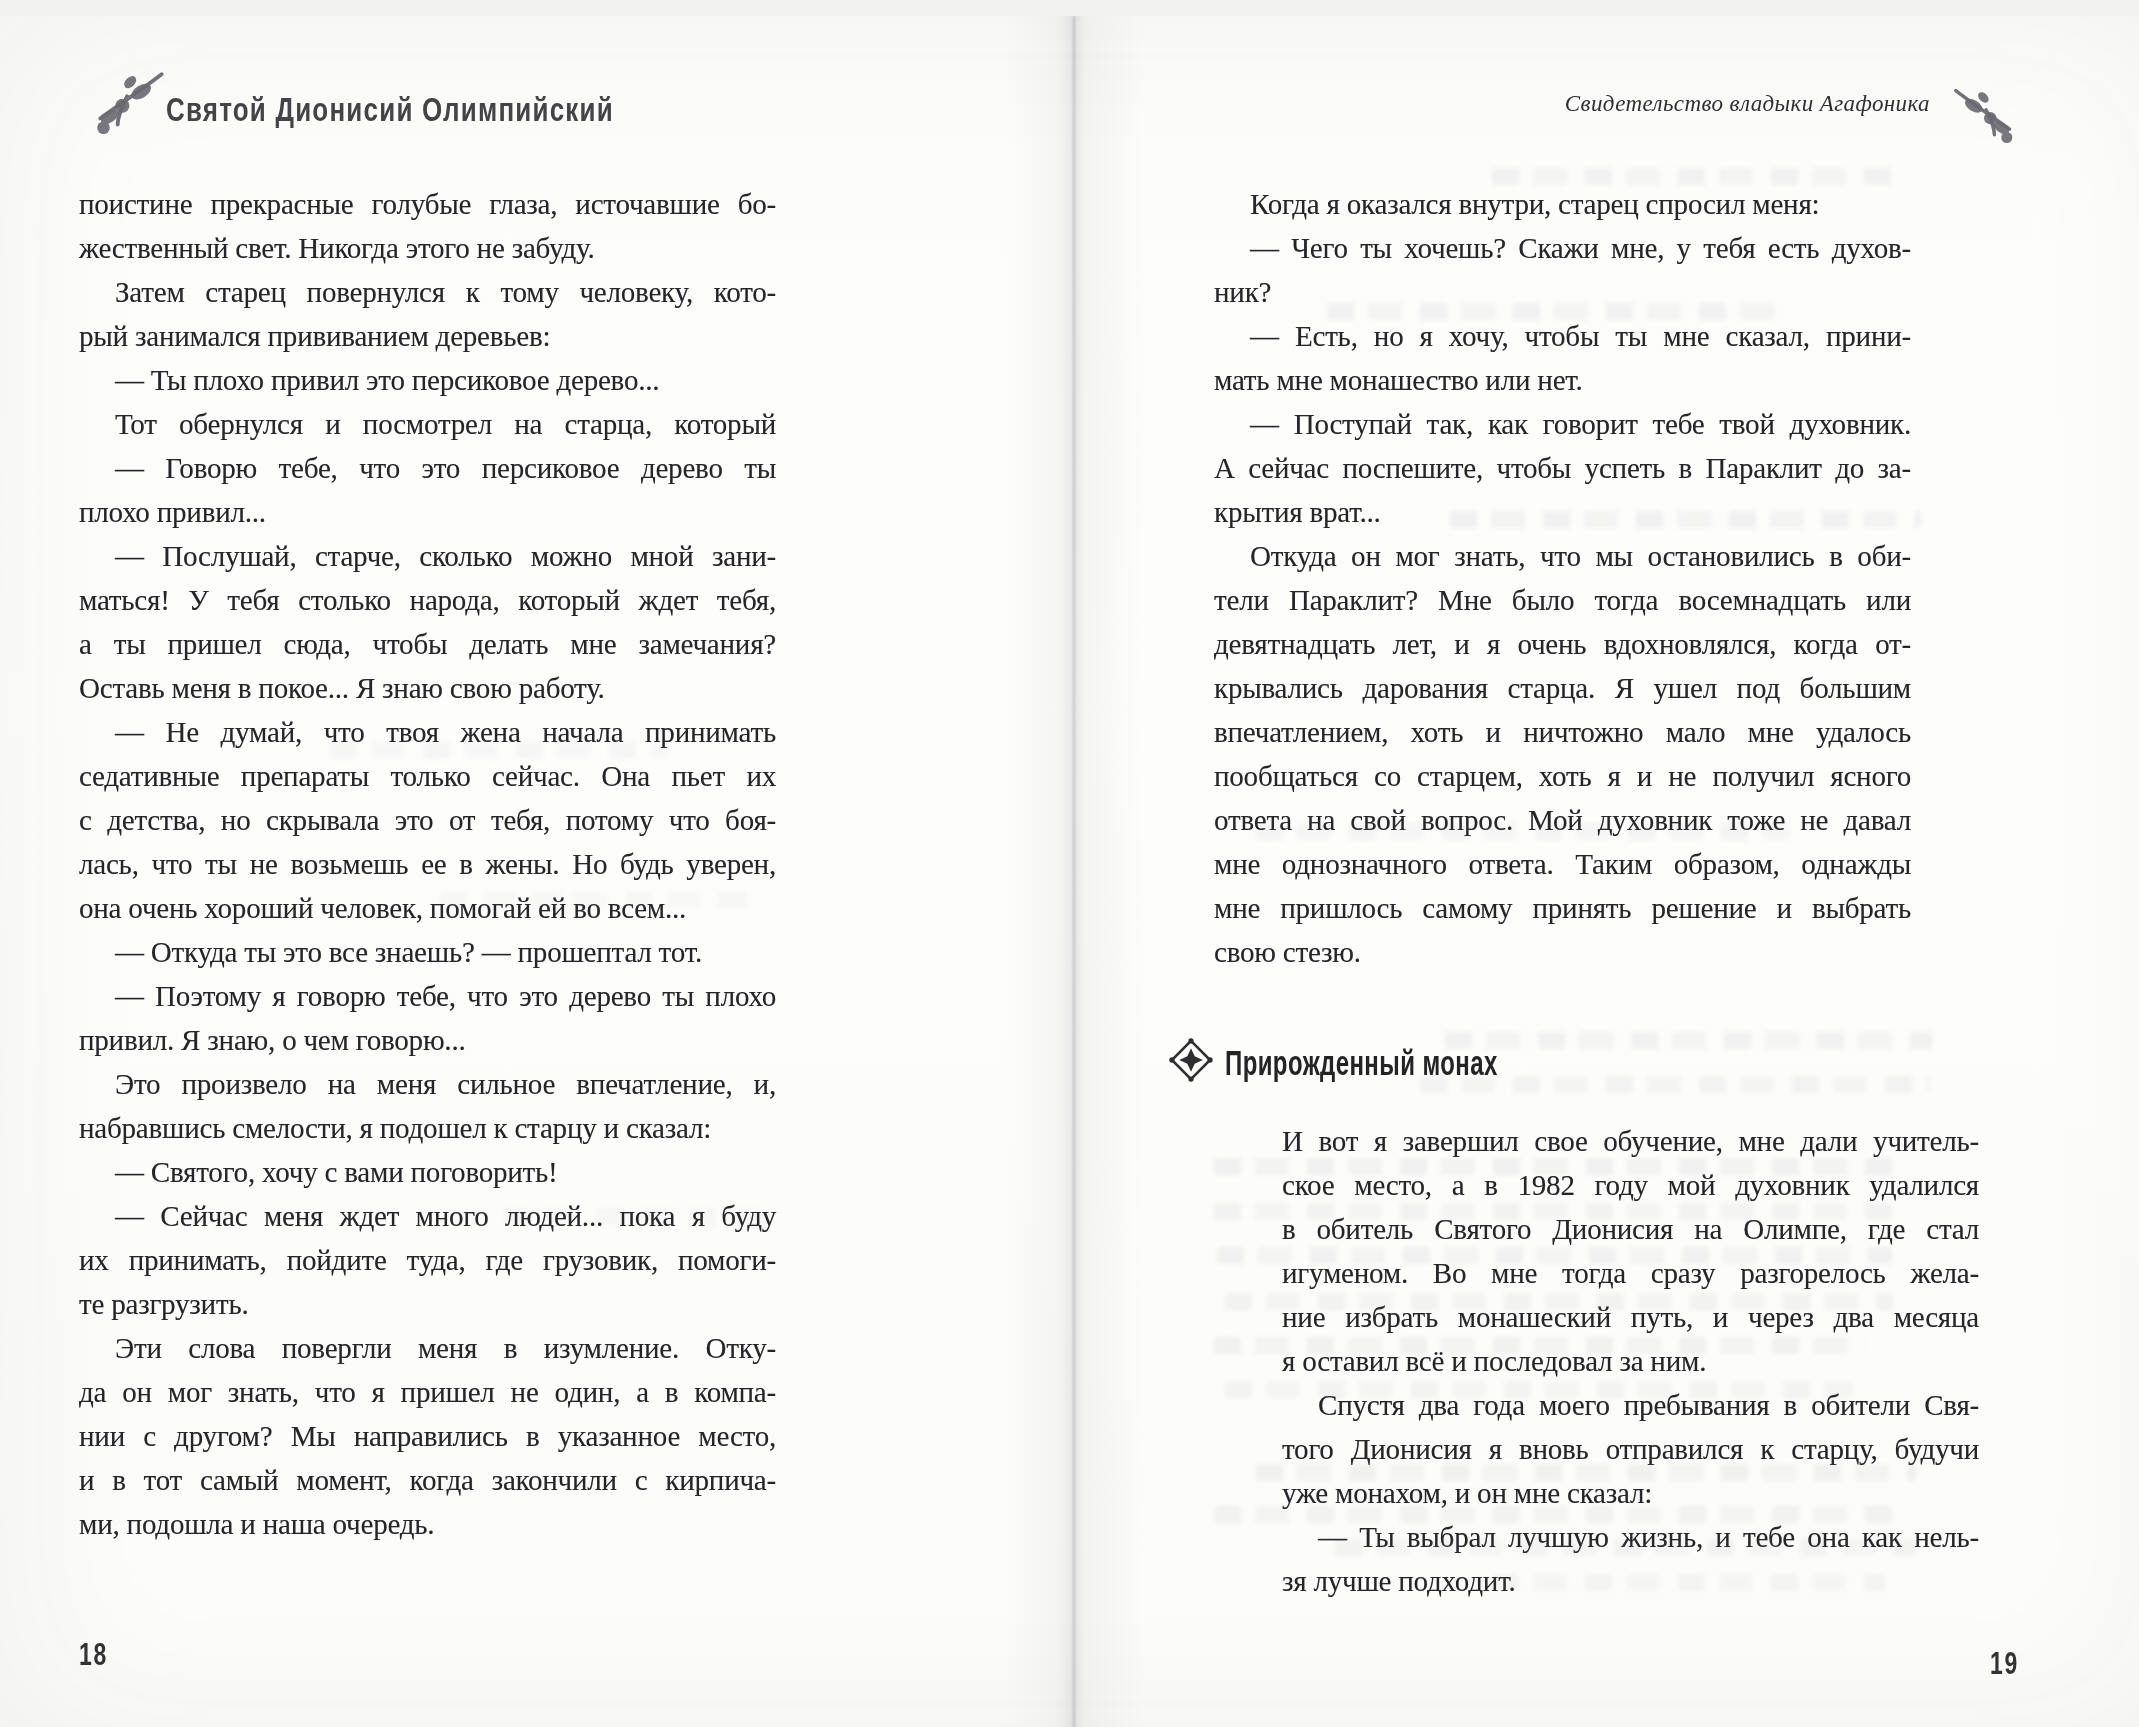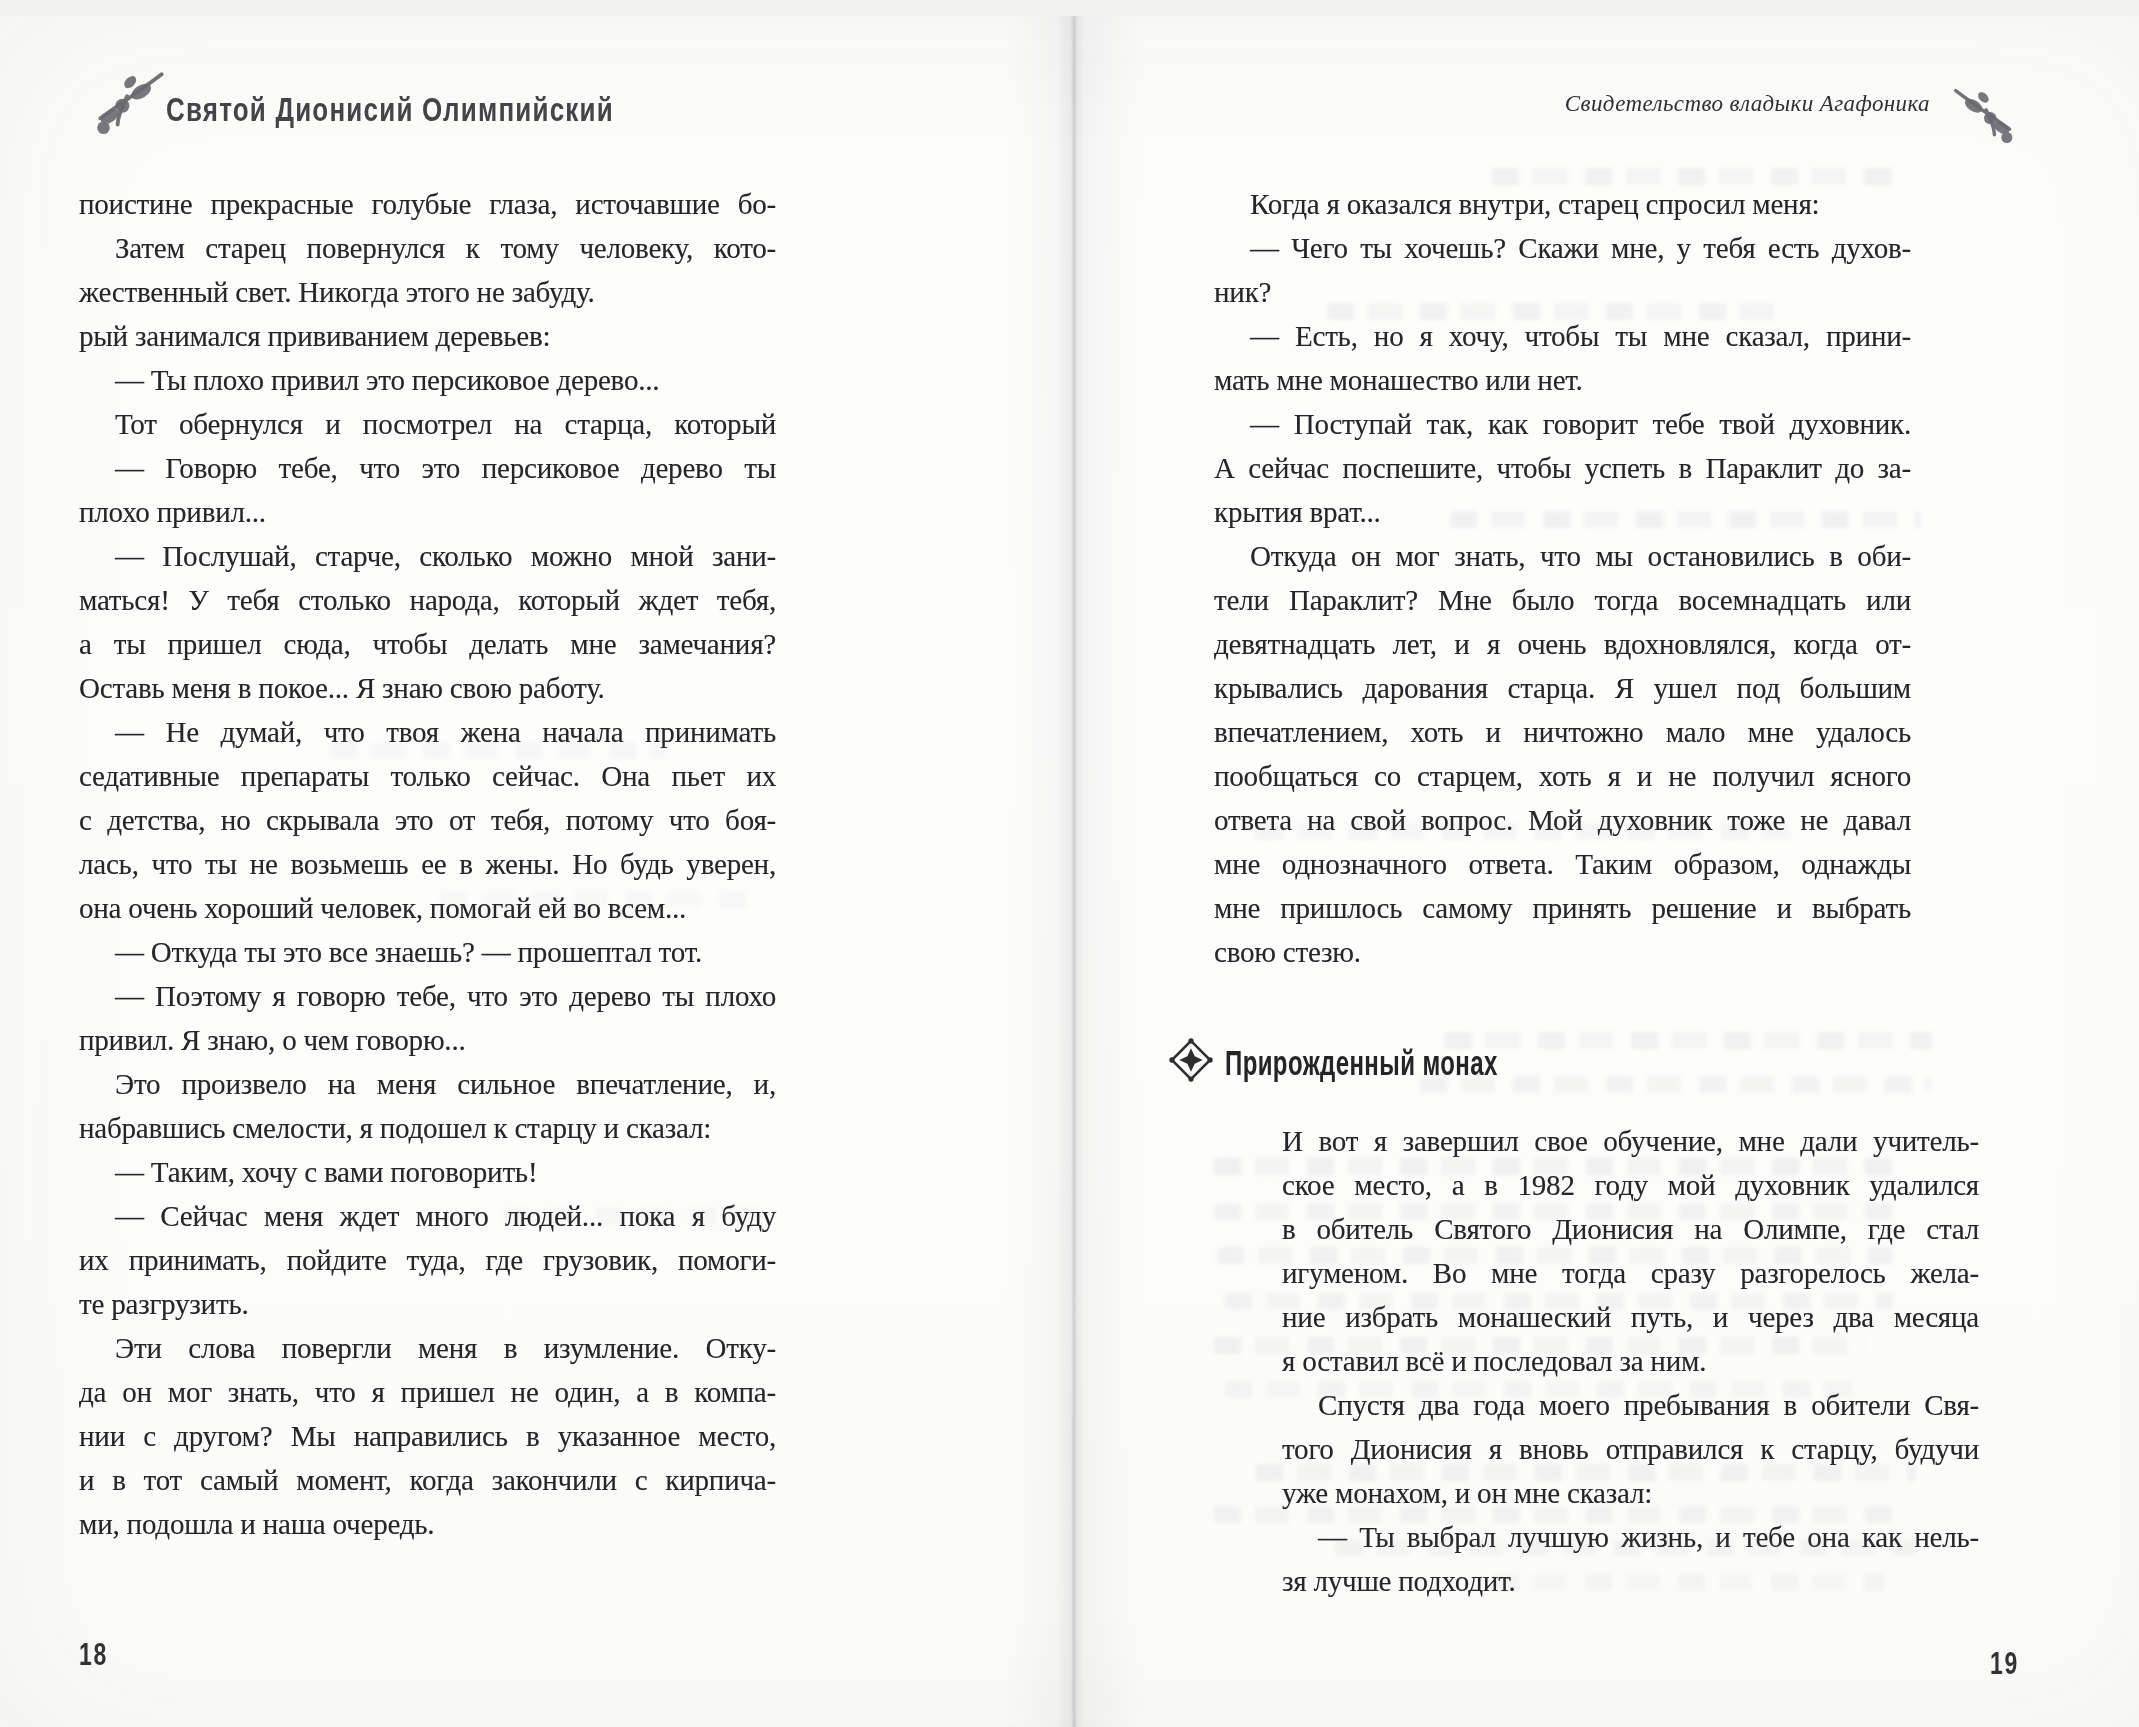--- a/index.html
+++ b/index.html
@@ -68,42 +68,42 @@
         <ellipse cx="30" cy="62" rx="13" ry="7" transform="rotate(-35 30 62)"></ellipse>
         <circle cx="46" cy="48" r="9"></circle>
         <circle cx="22" cy="76" r="8"></circle>
         <ellipse cx="56" cy="18" rx="9" ry="6" transform="rotate(-45 56 18)"></ellipse>
       </g>
     </svg>
     <div class="display head-left">Святой Дионисий Олимпийский</div>
 
     <div class="body-block" id="left-body">
         <div class="line">поистине прекрасные голубые глаза, источавшие бо-</div>
+        <div class="line last">жественный свет. Никогда этого не забуду.</div>
         <div class="line indent">Затем старец повернулся к тому человеку, кото-</div>
-        <div class="line last">жественный свет. Никогда этого не забуду.</div>
         <div class="line last">рый занимался прививанием деревьев:</div>
         <div class="line last indent">— Ты плохо привил это персиковое дерево...</div>
         <div class="line indent">Тот обернулся и посмотрел на старца, который</div>
         <div class="line indent">— Говорю тебе, что это персиковое дерево ты</div>
         <div class="line last">плохо привил...</div>
         <div class="line indent">— Послушай, старче, сколько можно мной зани-</div>
         <div class="line">маться! У тебя столько народа, который ждет тебя,</div>
         <div class="line">а ты пришел сюда, чтобы делать мне замечания?</div>
         <div class="line last">Оставь меня в покое... Я знаю свою работу.</div>
         <div class="line indent">— Не думай, что твоя жена начала принимать</div>
         <div class="line">седативные препараты только сейчас. Она пьет их</div>
         <div class="line">с детства, но скрывала это от тебя, потому что боя-</div>
         <div class="line">лась, что ты не возьмешь ее в жены. Но будь уверен,</div>
         <div class="line last">она очень хороший человек, помогай ей во всем...</div>
         <div class="line last indent">— Откуда ты это все знаешь? — прошептал тот.</div>
         <div class="line indent">— Поэтому я говорю тебе, что это дерево ты плохо</div>
         <div class="line last">привил. Я знаю, о чем говорю...</div>
         <div class="line indent">Это произвело на меня сильное впечатление, и,</div>
         <div class="line last">набравшись смелости, я подошел к старцу и сказал:</div>
-        <div class="line last indent">— Таким, хочу с вами поговорить!</div>
+        <div class="line last indent">— Святого, хочу с вами поговорить!</div>
         <div class="line indent">— Сейчас меня ждет много людей... пока я буду</div>
         <div class="line">их принимать, пойдите туда, где грузовик, помоги-</div>
         <div class="line last">те разгрузить.</div>
         <div class="line indent">Эти слова повергли меня в изумление. Отку-</div>
         <div class="line">да он мог знать, что я пришел не один, а в компа-</div>
         <div class="line">нии с другом? Мы направились в указанное место,</div>
         <div class="line">и в тот самый момент, когда закончили с кирпича-</div>
         <div class="line last">ми, подошла и наша очередь.</div>
       </div>
 

